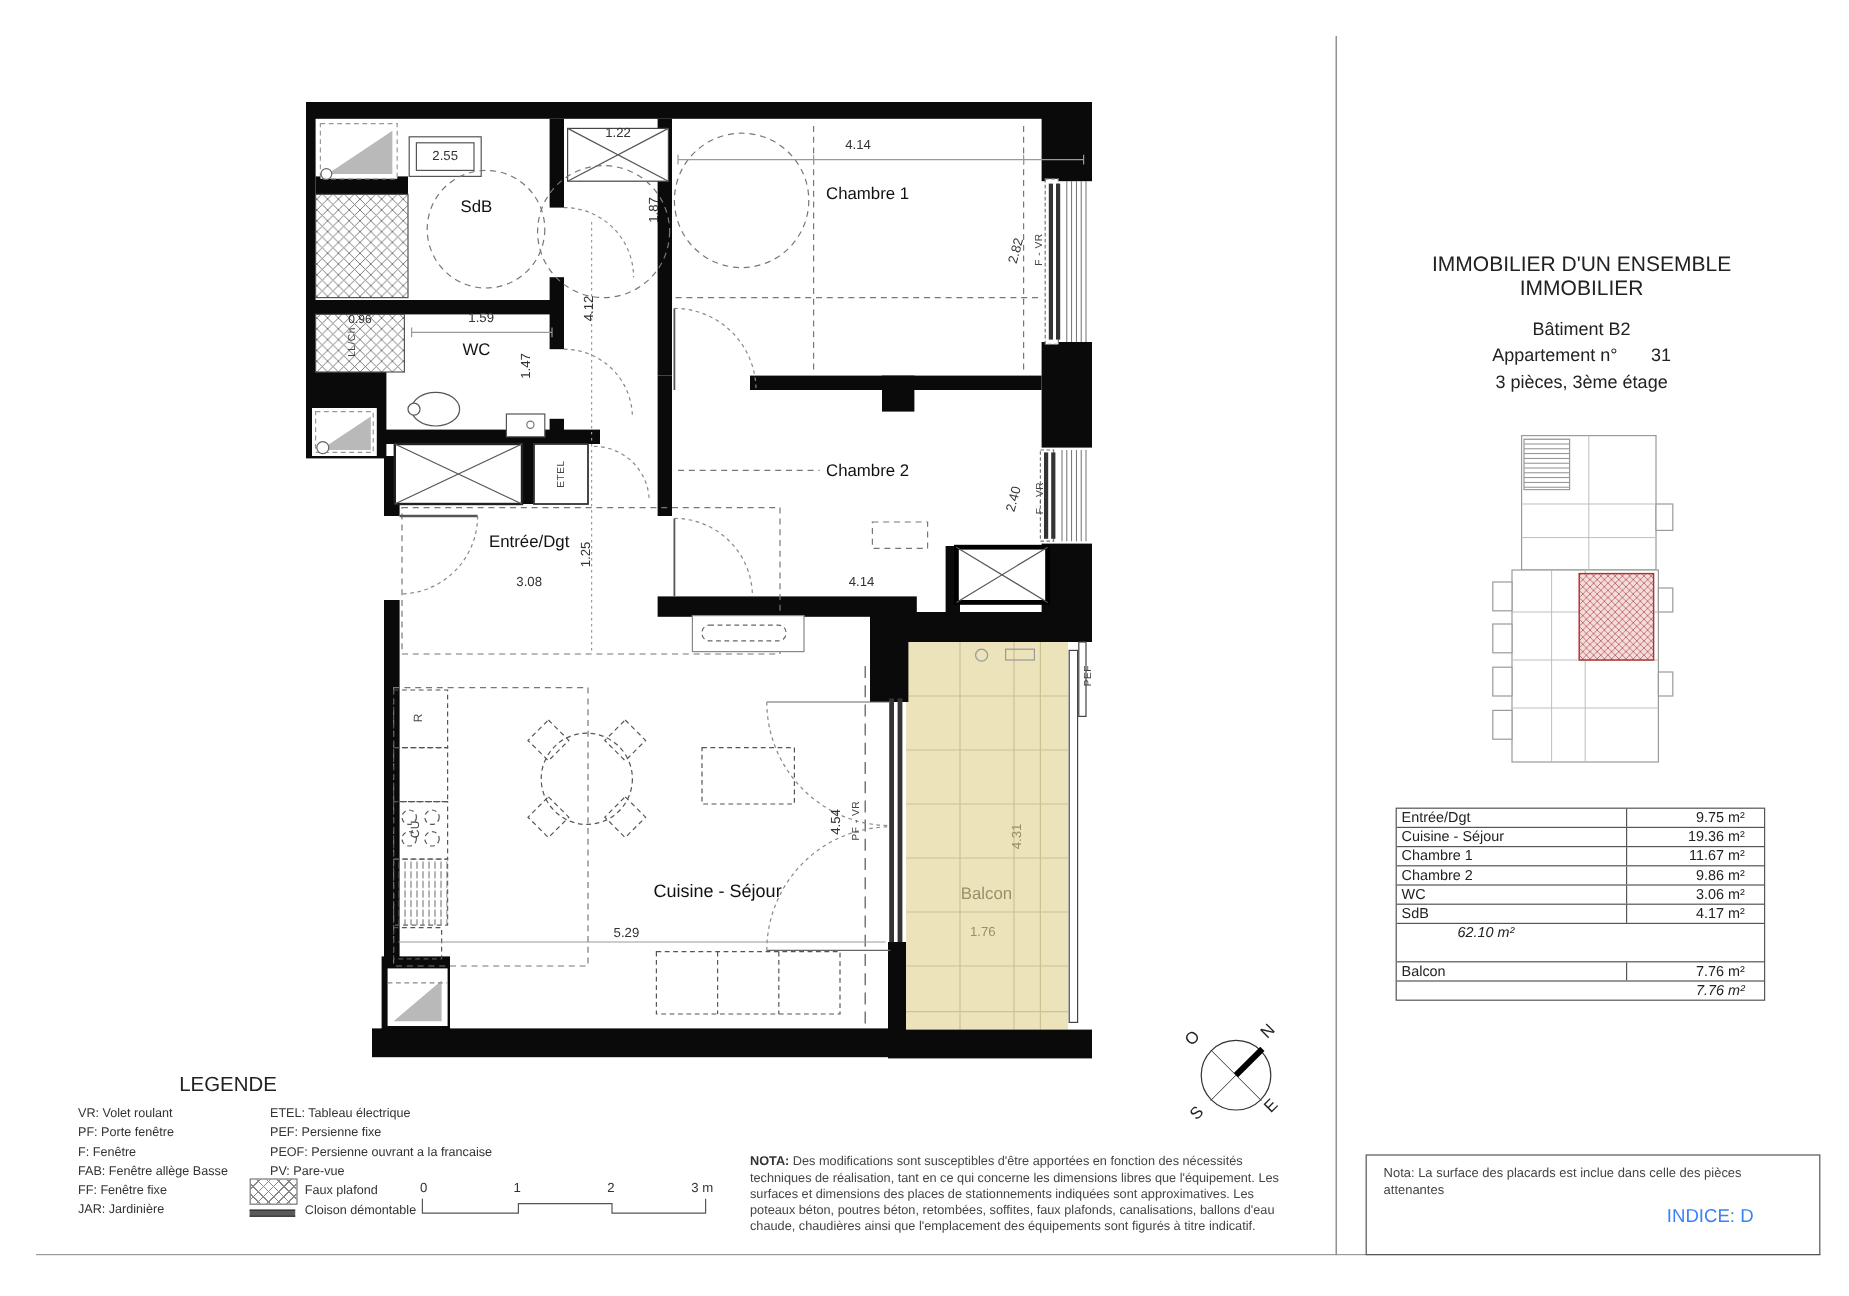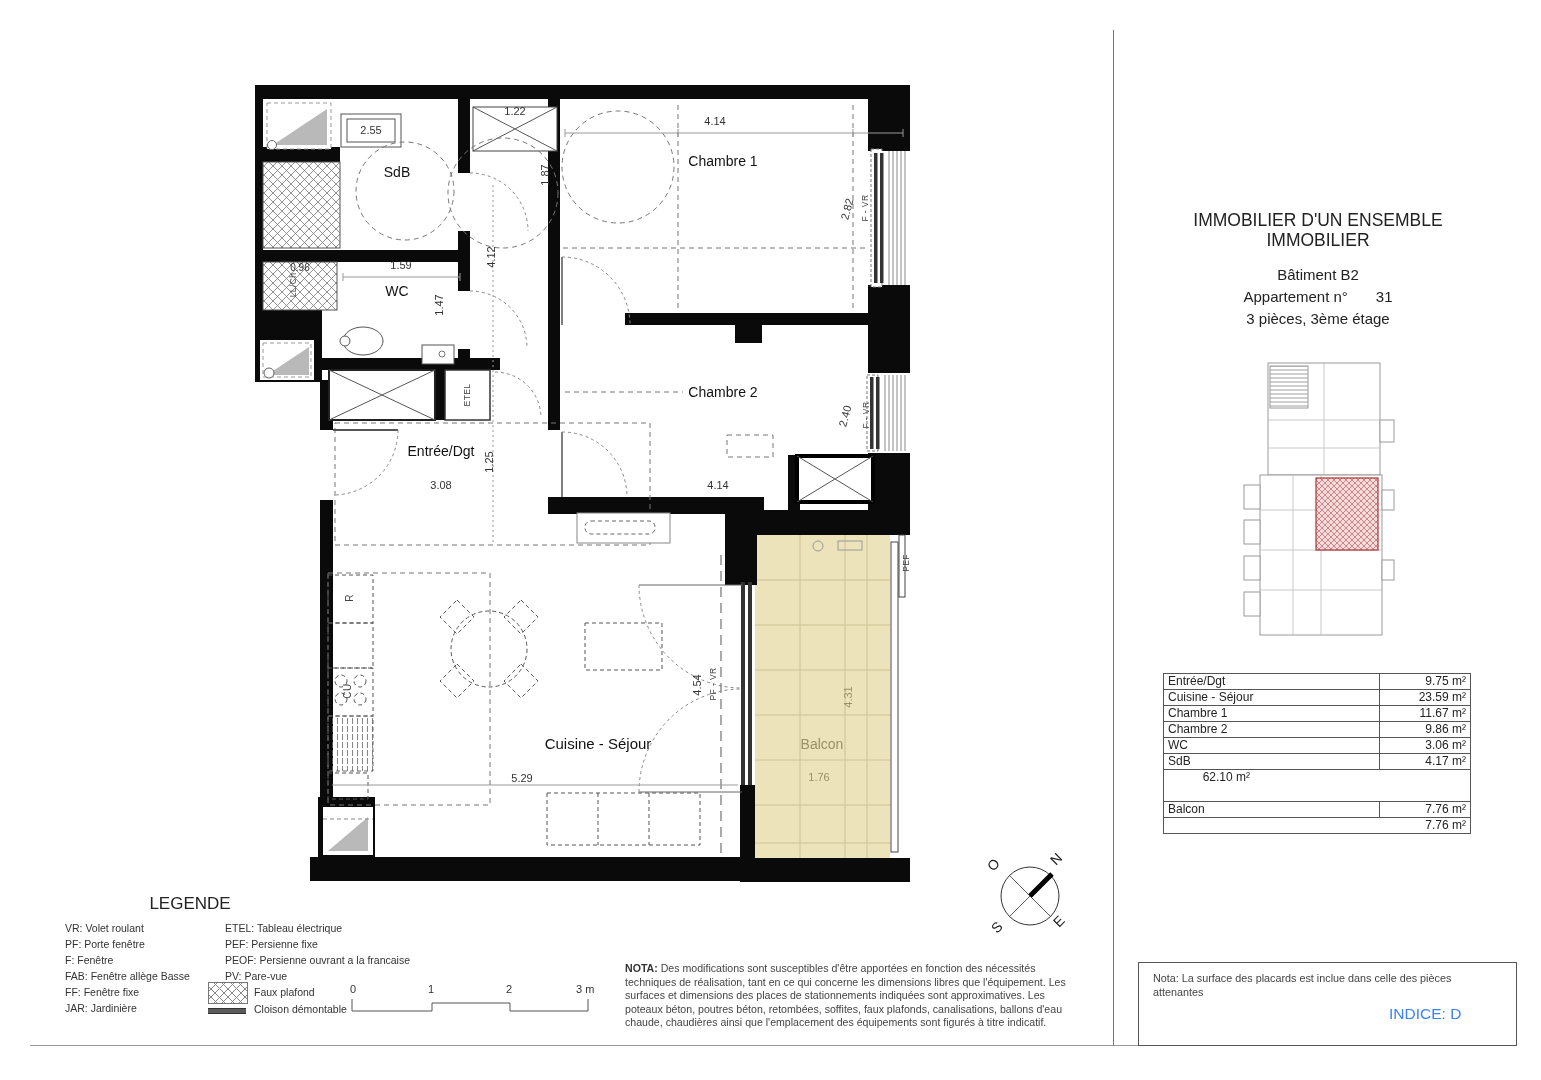--- a/index.html
+++ b/index.html
@@ -36,23 +36,23 @@
   .bottomline{position:absolute;left:30px;top:1045px;width:1487px;height:1px;background:#999;}
   .titleblock{position:absolute;left:1120px;top:210px;width:396px;text-align:center;color:#222;}
   .tb-title{font-size:17.5px;line-height:20px;}
   .tb-sub{margin-top:14px;font-size:15px;line-height:22px;}
   .apt-num{margin-left:28px;}
   .keyplan{position:absolute;left:1238px;top:360px;}
   .stable{position:absolute;left:1163px;top:673px;width:306px;border:1px solid #555;font-size:12px;color:#222;background:#fff;}
   .trow{display:flex;border-top:1px solid #555;height:15px;line-height:15px;}
   .trow.first{border-top:none;}
   .tlabel{flex:1;padding:0 4px;overflow:hidden;}
-  .tval{width:82px;text-align:right;padding:0 4px;border-left:1px solid #555;}
+  .tval{width:82px;text-align:right;padding:0 16px;border-left:1px solid #555;}
   .trow.total{height:31px;}
-  .trow.total .tval,.trow.lastrow .tval{border-left:none;}
+  .trow.total .tval,.trow.lastrow .tval{border-left:none;font-style:italic;}
   .notebox{position:absolute;left:1138px;top:962px;width:377px;height:82px;border:1px solid #555;}
   .notebox-text{position:absolute;left:14px;top:9px;width:300px;font-size:10.8px;line-height:13.5px;color:#444;}
   .indice{position:absolute;left:250px;top:42px;font-size:15.5px;color:#3b82f6;}
 </style>
 </head>
 <body>
 
 <div class="sheet">
 
   <div class="plan-area">
@@ -358,21 +358,21 @@
     <rect x="78" y="118" width="62" height="72" fill="url(#redh)" stroke="#a33" stroke-width="1.2"></rect>
   </svg>
 
   <div class="stable">
     <div class="trow first">
       <span class="tlabel">Entrée/Dgt</span>
       <span class="tval">9.75 m²</span>
     </div>
     <div class="trow">
       <span class="tlabel">Cuisine - Séjour</span>
-      <span class="tval">23.59 m²</span>
+      <span class="tval">19.36 m²</span>
     </div>
     <div class="trow">
       <span class="tlabel">Chambre 1</span>
       <span class="tval">11.67 m²</span>
     </div>
     <div class="trow">
       <span class="tlabel">Chambre 2</span>
       <span class="tval">9.86 m²</span>
     </div>
     <div class="trow">

